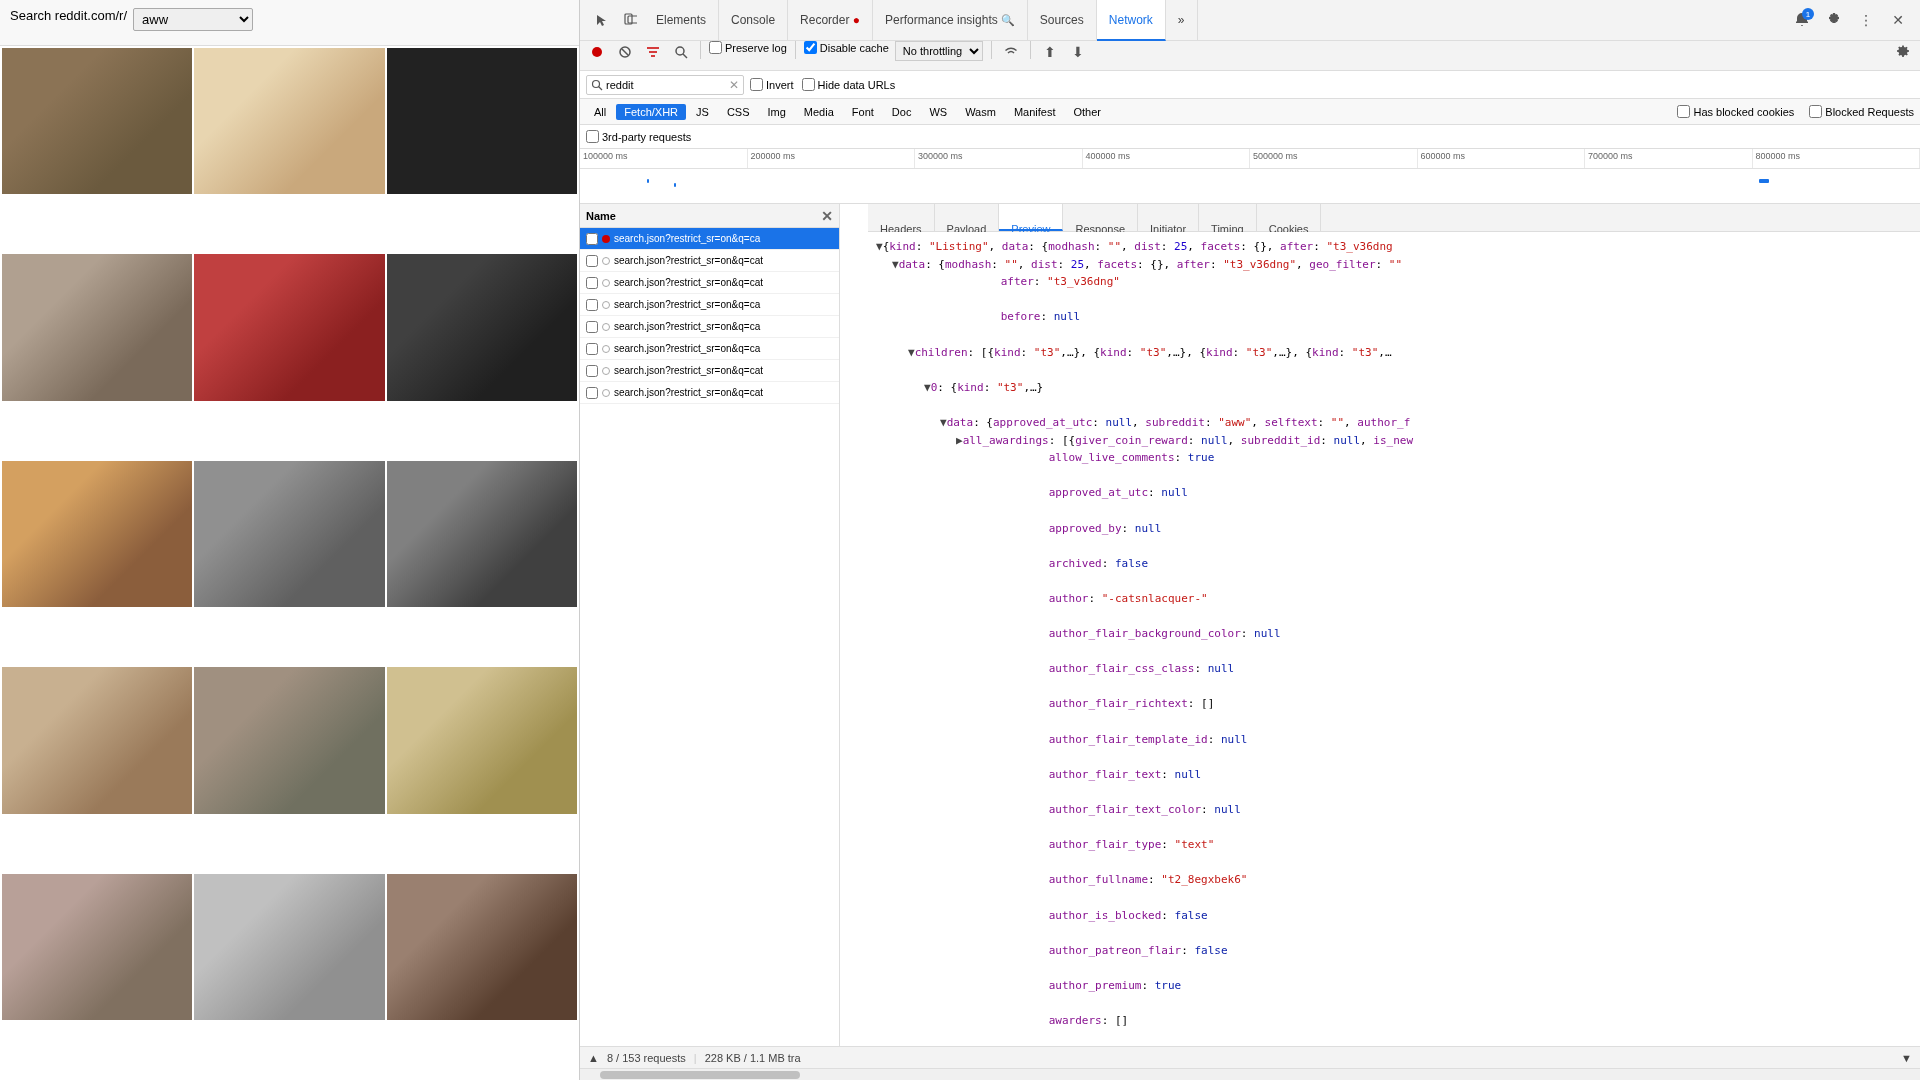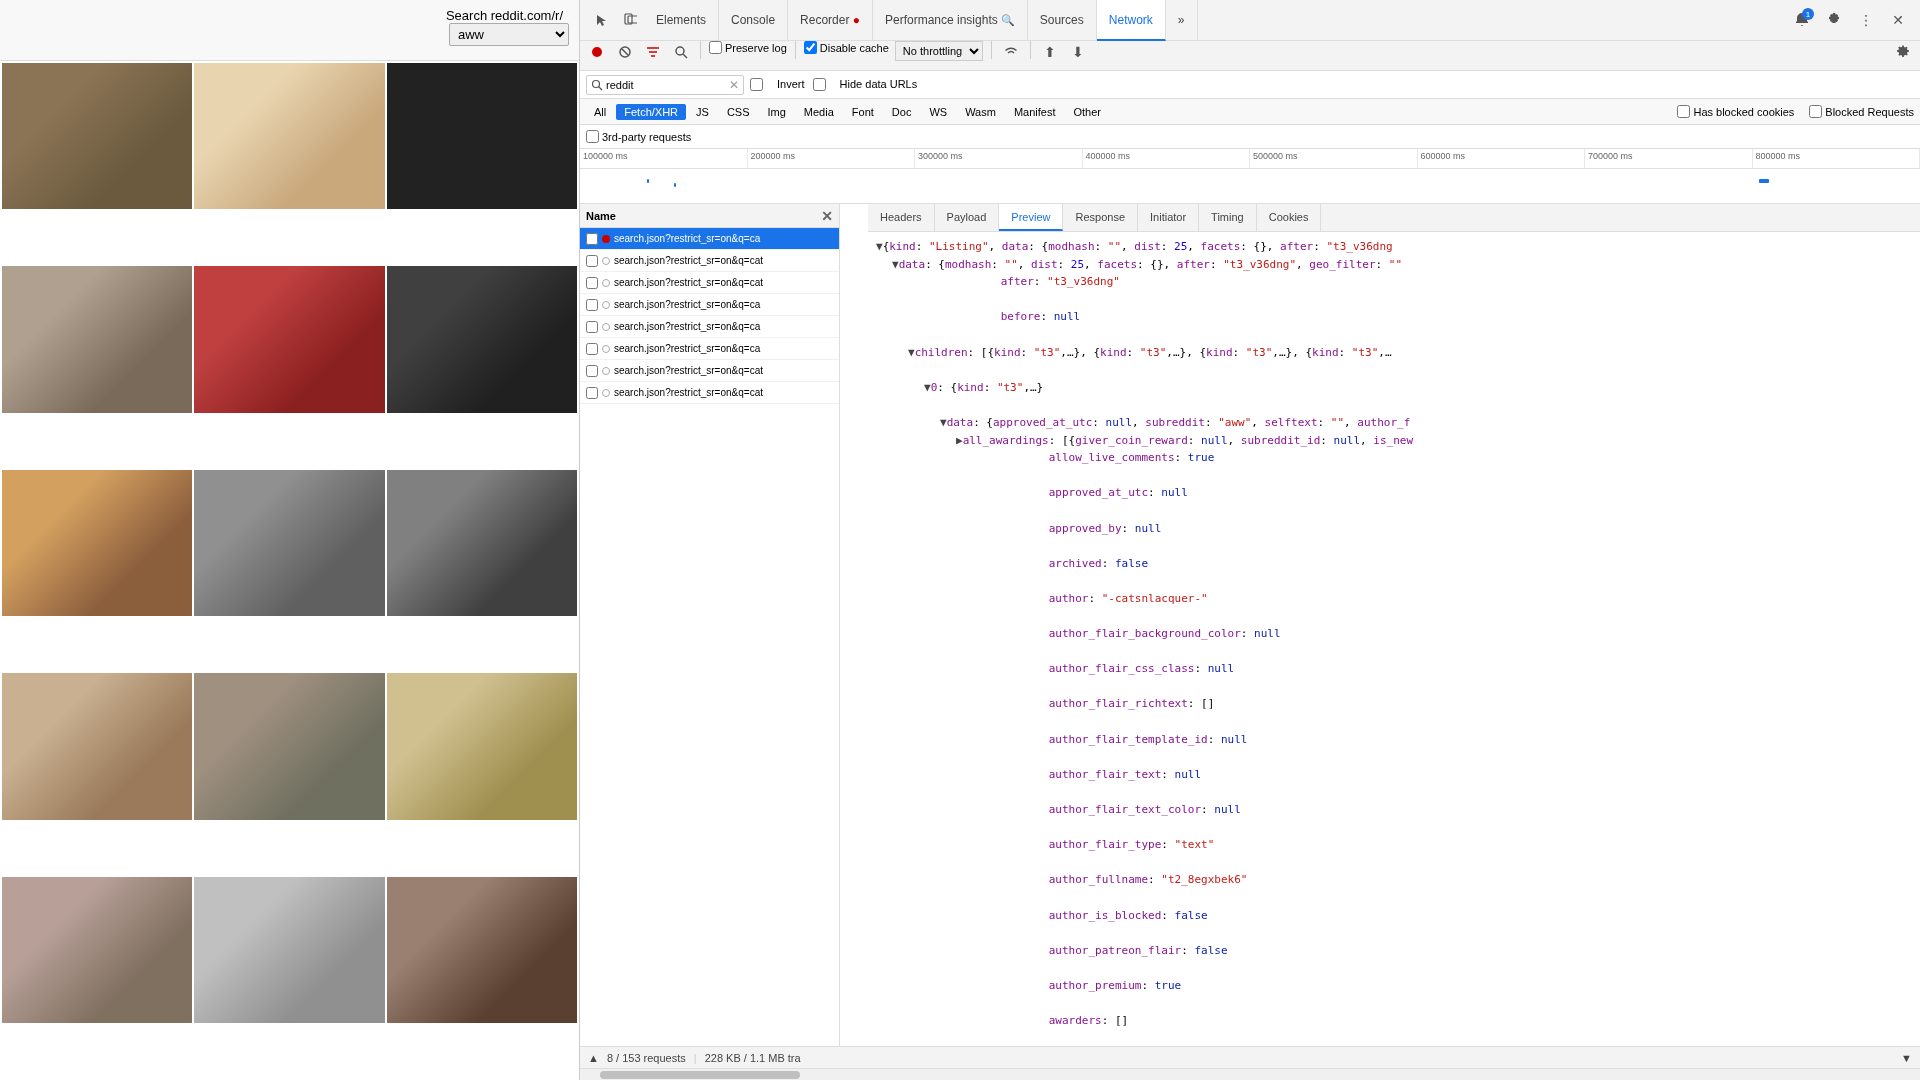--- a/index.html
+++ b/index.html
@@ -23,24 +23,23 @@
     }
 
     .search-controls {
       padding: 8px 10px;
       background: #f8f8f8;
       border-bottom: 1px solid #ddd;
     }
 
     .search-row {
       display: flex;
-      align-items: flex-end;
+      align-items: flex-start;
       margin-bottom: 6px;
       font-size: 13px;
-      flex-direction: column;
     }
 
     .search-row label {
       margin-right: 6px;
       white-space: nowrap;
     }
 
     .search-row select, .search-row input {
       font-size: 13px;
       padding: 2px 4px;
@@ -232,22 +231,22 @@
     }
 
     .filter-options {
       display: flex;
       align-items: center;
       gap: 8px;
     }
 
     .filter-check-label {
       display: flex;
-      align-items: flex-start;
-      gap: 14px;
+      align-items: center;
+      gap: 3px;
       font-size: 11px;
       cursor: pointer;
     }
 
     
     .type-filters {
       display: flex;
       align-items: center;
       height: 26px;
       border-bottom: 1px solid #ddd;
@@ -424,21 +423,21 @@
 
     .preview-tabs {
       display: flex;
       height: 28px;
       border-bottom: 1px solid #ddd;
       background: #f3f3f3;
       align-items: flex-end;
     }
 
     .preview-tab {
-      padding: 0 12px;
+      padding: 12px 12px;
       height: 28px;
       line-height: 28px;
       font-size: 11px;
       cursor: pointer;
       color: #444;
       border-right: 1px solid #ddd;
     }
     .preview-tab.active {
       background: #fff;
       color: #1a73e8;

